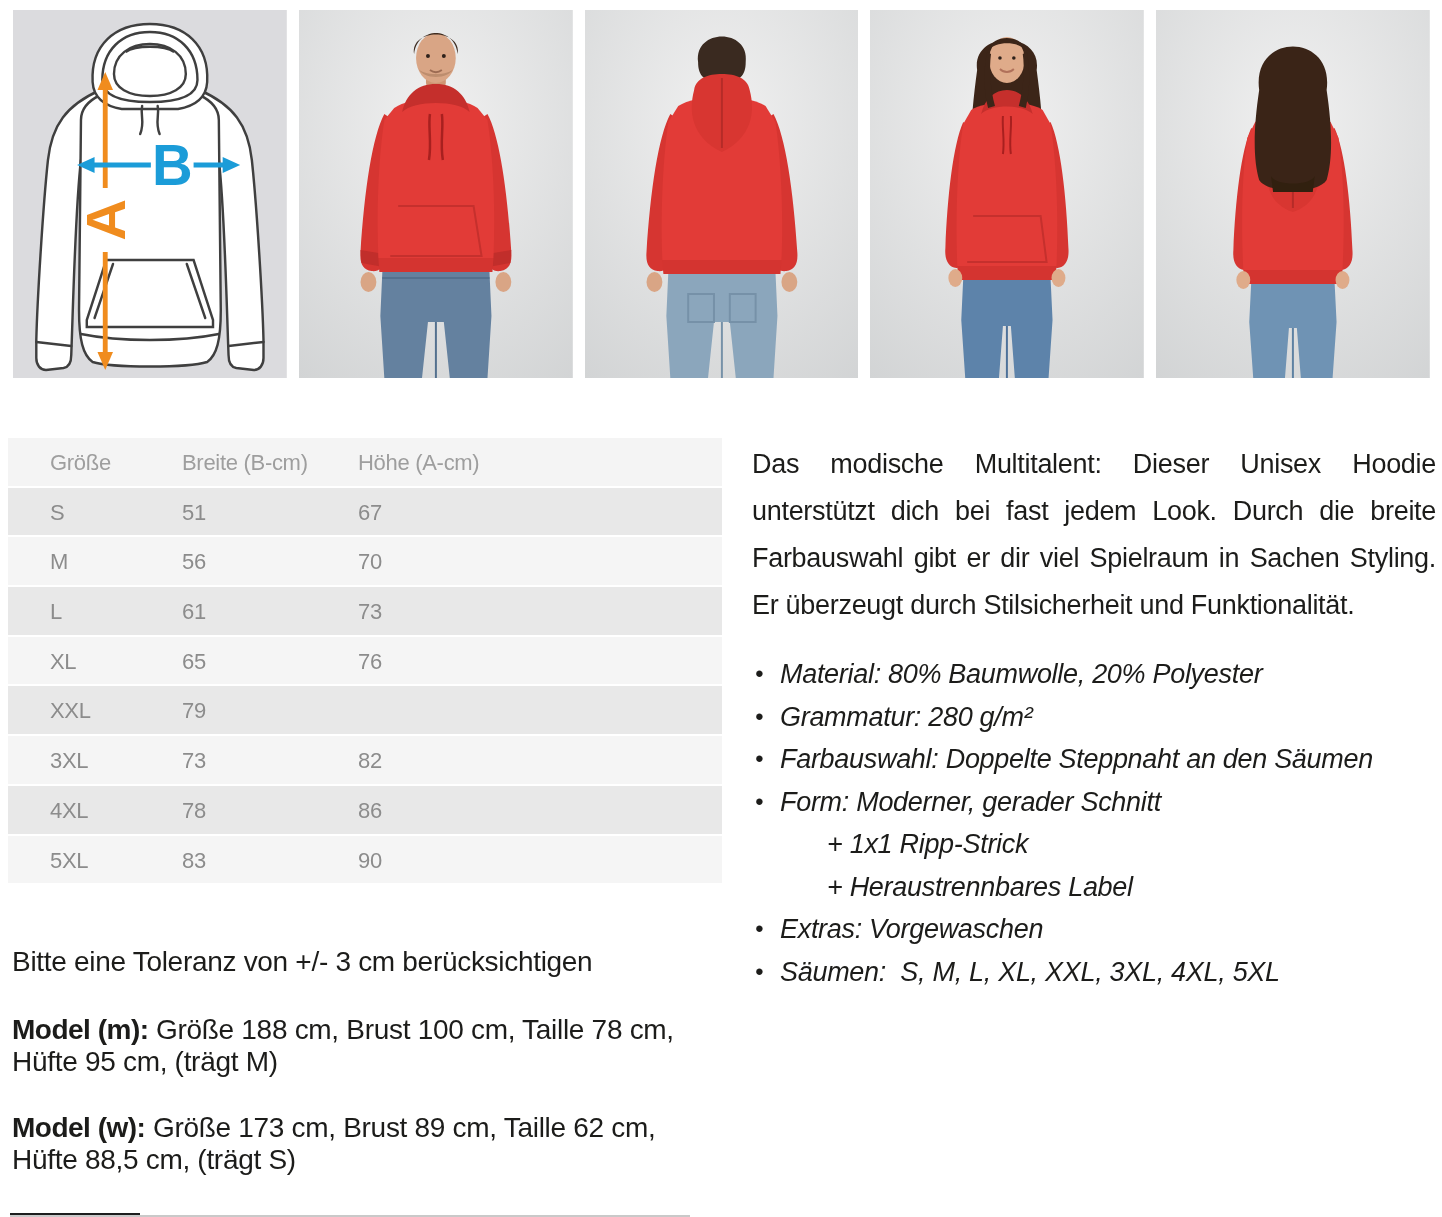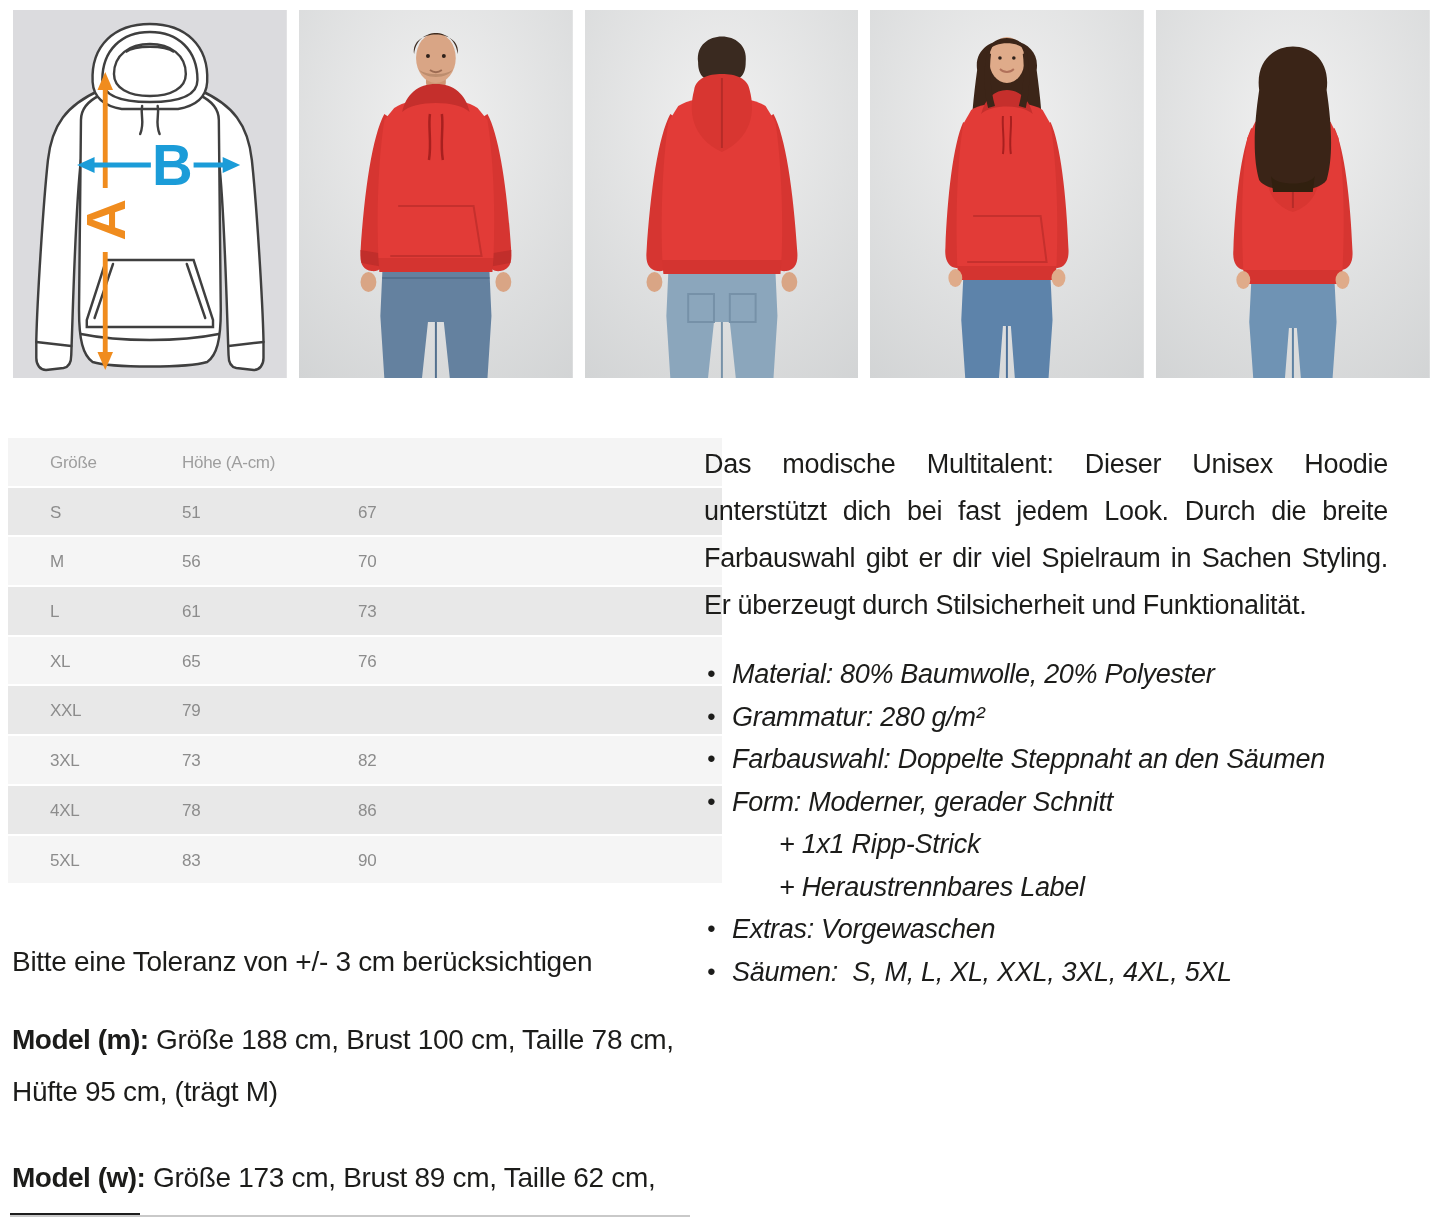--- a/index.html
+++ b/index.html
@@ -7,37 +7,37 @@
     font-family:"Liberation Sans", sans-serif; color:#1c1c1a; letter-spacing:-0.3px; }
   .page { position:relative; width:1442px; height:1217px; }
 
   
   .gallery { position:absolute; top:10px; left:13px; width:1417px; height:368px;
     display:grid; grid-template-columns:repeat(5,1fr); gap:12px; }
   .tile { width:100%; height:368px; overflow:hidden; }
   .tile svg { display:block; width:100%; height:100%; }
 
   
-  .size-table { position:absolute; left:8px; top:438px; width:714px; font-size:17px; }
+  .size-table { position:absolute; left:8px; top:438px; width:714px; font-size:22px; }
   .t-row { display:grid; grid-template-columns:174px 176px 1fr; height:49.7px;
     line-height:49.7px; border-bottom:2px solid #ffffff; }
   .t-row > div:first-child { padding-left:42px; }
   .t-head { background:#f4f4f4; color:#9e9e9e; }
   .t-body .t-row { color:#8c8c8c; }
   .t-body .t-row:nth-child(odd) { background:#e8e8e8; }
   .t-body .t-row:nth-child(even) { background:#f5f5f5; }
 
   
   .left-notes { position:absolute; left:12px; top:944px; width:706px; font-size:28px; }
   .tolerance { line-height:36px; margin-bottom:34px; }
-  .model-block { line-height:52px; margin-bottom:34px; }
+  .model-block { line-height:32px; margin-bottom:34px; }
   .model-block b { letter-spacing:-0.5px; }
 
   
-  .description { position:absolute; left:704px; top:441px; width:684px; }
+  .description { position:absolute; left:752px; top:441px; width:684px; }
   .intro { font-size:27px; line-height:47px; text-align:justify; }
   .bullets { list-style:none; margin-top:24px;font-style:italic; }
   .b-item { position:relative; font-size:27px; line-height:42.5px; padding-left:28px;
     white-space:pre-wrap; }
   .b-item.has-bullet::before { content:"\2022"; position:absolute; left:3px; top:0;
     font-size:24px; }
   .b-item.plus-line { padding-left:75px; }
 
   
   .clip-edge { position:absolute; top:1213px; left:10px; width:680px; height:4px; }
@@ -231,20 +231,21 @@
         <path d="M116 166 C120 176 156 176 160 166 L158 182 L118 182 Z" fill="#31200f"></path>
         <ellipse cx="88" cy="270" rx="7" ry="9" fill="#dfab8a"></ellipse>
         <ellipse cx="188" cy="270" rx="7" ry="9" fill="#dfab8a"></ellipse>
       </svg>
     </div>
   </div>
 
   <div class="size-table">
     <div class="t-row t-head">
       <div>Größe</div>
+      <div>Breite (B-cm)</div>
       <div>Höhe (A-cm)</div>
     </div>
     <div class="t-body">
         <div class="t-row">
           <div>S</div>
           <div>51</div>
           <div>67</div>
         </div>
         <div class="t-row">
           <div>M</div>

